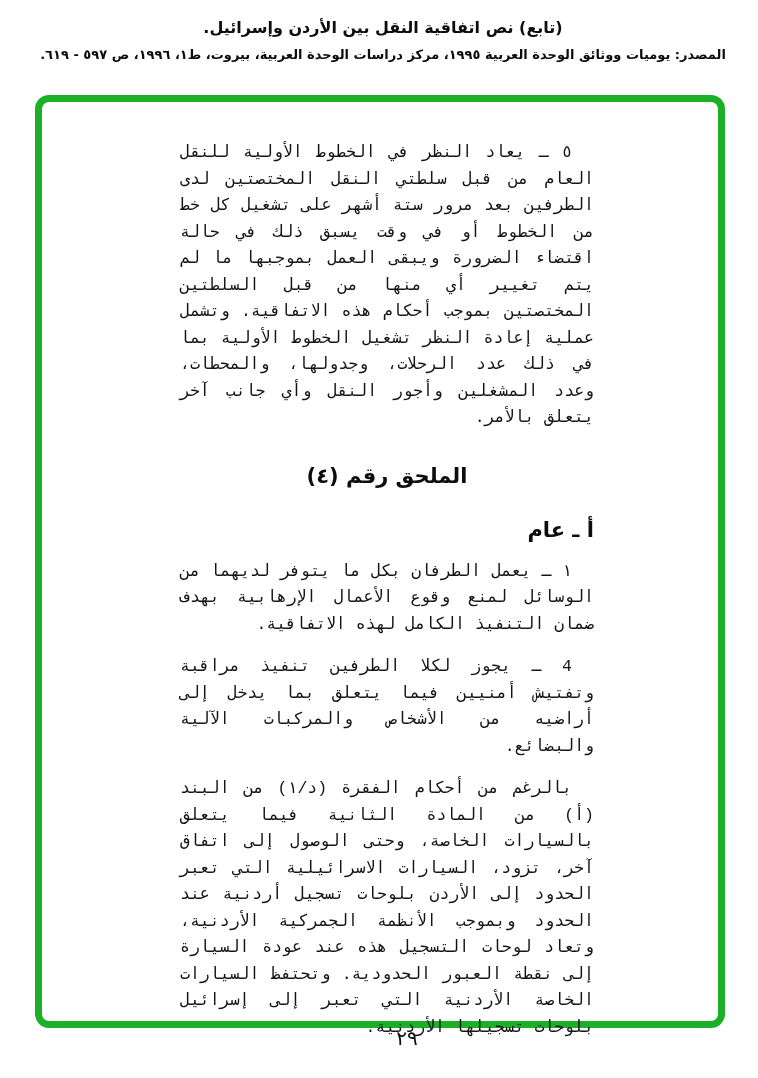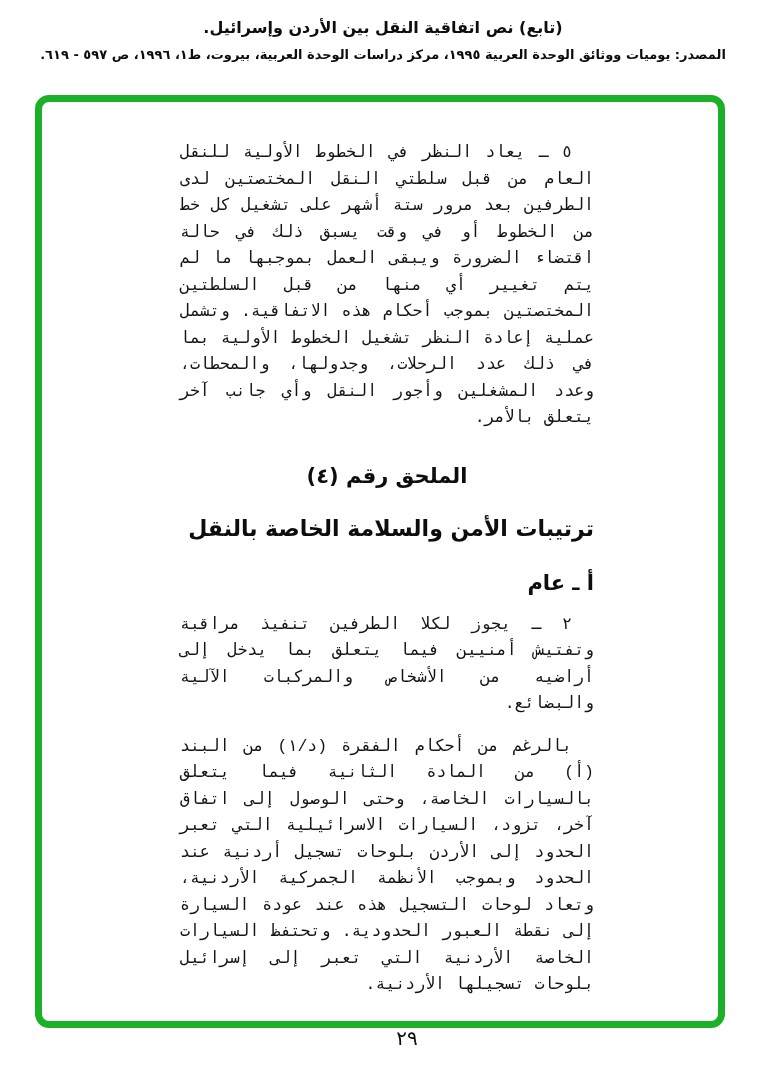--- a/index.html
+++ b/index.html
@@ -108,26 +108,26 @@
   </header>
 
   <div class="frame" style="border-color: rgb(28, 175, 40);"></div>
 
   <main class="content">
 
     <p class="body clause">٥ ـ يعاد النظر في الخطوط الأولية للنقل العام من قبل سلطتي النقل المختصتين لدى الطرفين بعد مرور ستة أشهر على تشغيل كل خط من الخطوط أو في وقت يسبق ذلك في حالة اقتضاء الضرورة ويبقى العمل بموجبها ما لم يتم تغيير أي منها من قبل السلطتين المختصتين بموجب أحكام هذه الاتفاقية. وتشمل عملية إعادة النظر تشغيل الخطوط الأولية بما في ذلك عدد الرحلات، وجدولها، والمحطات، وعدد المشغلين وأجور النقل وأي جانب آخر يتعلق بالأمر.</p>
 
     <h2 class="annex-title">الملحق رقم (٤)</h2>
 
-    <h3 class="annex-subtitle">ترتيبات الأمن والسلامة الخاصة بالنقل</h3>
 
     <h4 class="section-heading">أ ـ عام</h4>
 
+    <p class="body">١ ـ يعمل الطرفان بكل ما يتوفر لديهما من الوسائل لمنع وقوع الأعمال الإرهابية بهدف ضمان التنفيذ الكامل لهذه الاتفاقية.</p>
 
-    <p class="body">٢ ـ يجوز لكلا الطرفين تنفيذ مراقبة وتفتيش أمنيين فيما يتعلق بما يدخل إلى أراضيه من الأشخاص والمركبات الآلية والبضائع.</p>
+    <p class="body">4 ـ يجوز لكلا الطرفين تنفيذ مراقبة وتفتيش أمنيين فيما يتعلق بما يدخل إلى أراضيه من الأشخاص والمركبات الآلية والبضائع.</p>
 
 
     <p class="body">بالرغم من أحكام الفقرة (د/١) من البند (أ) من المادة الثانية فيما يتعلق بالسيارات الخاصة، وحتى الوصول إلى اتفاق آخر، تزود، السيارات الاسرائيلية التي تعبر الحدود إلى الأردن بلوحات تسجيل أردنية عند الحدود وبموجب الأنظمة الجمركية الأردنية، وتعاد لوحات التسجيل هذه عند عودة السيارة إلى نقطة العبور الحدودية. وتحتفظ السيارات الخاصة الأردنية التي تعبر إلى إسرائيل بلوحات تسجيلها الأردنية.</p>
 
   </main>
 
   <div class="page-number">٢٩</div>
 
 </div>
 

